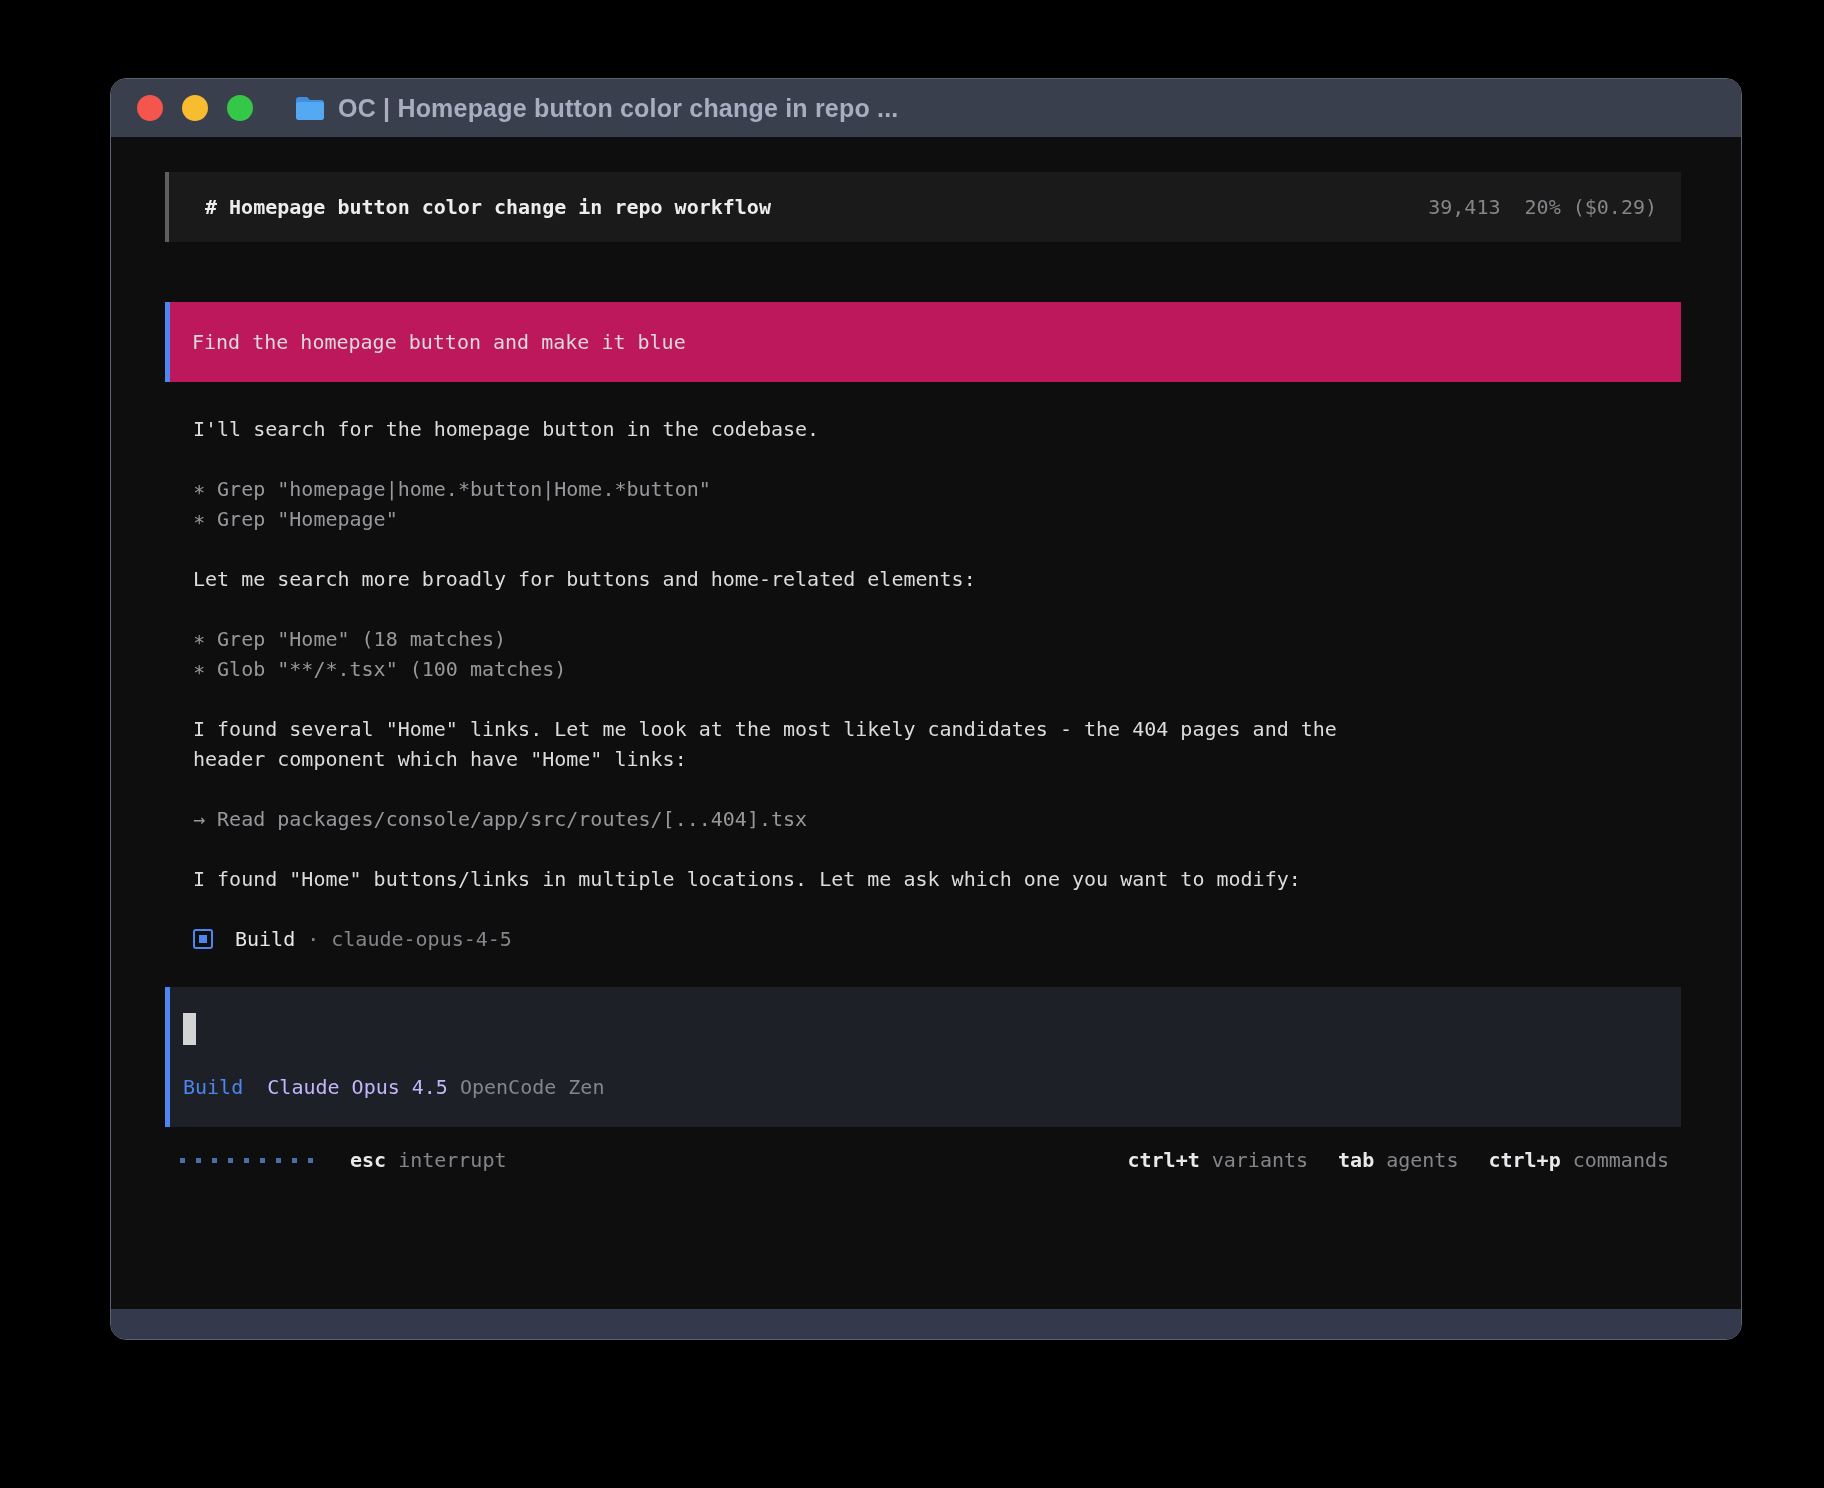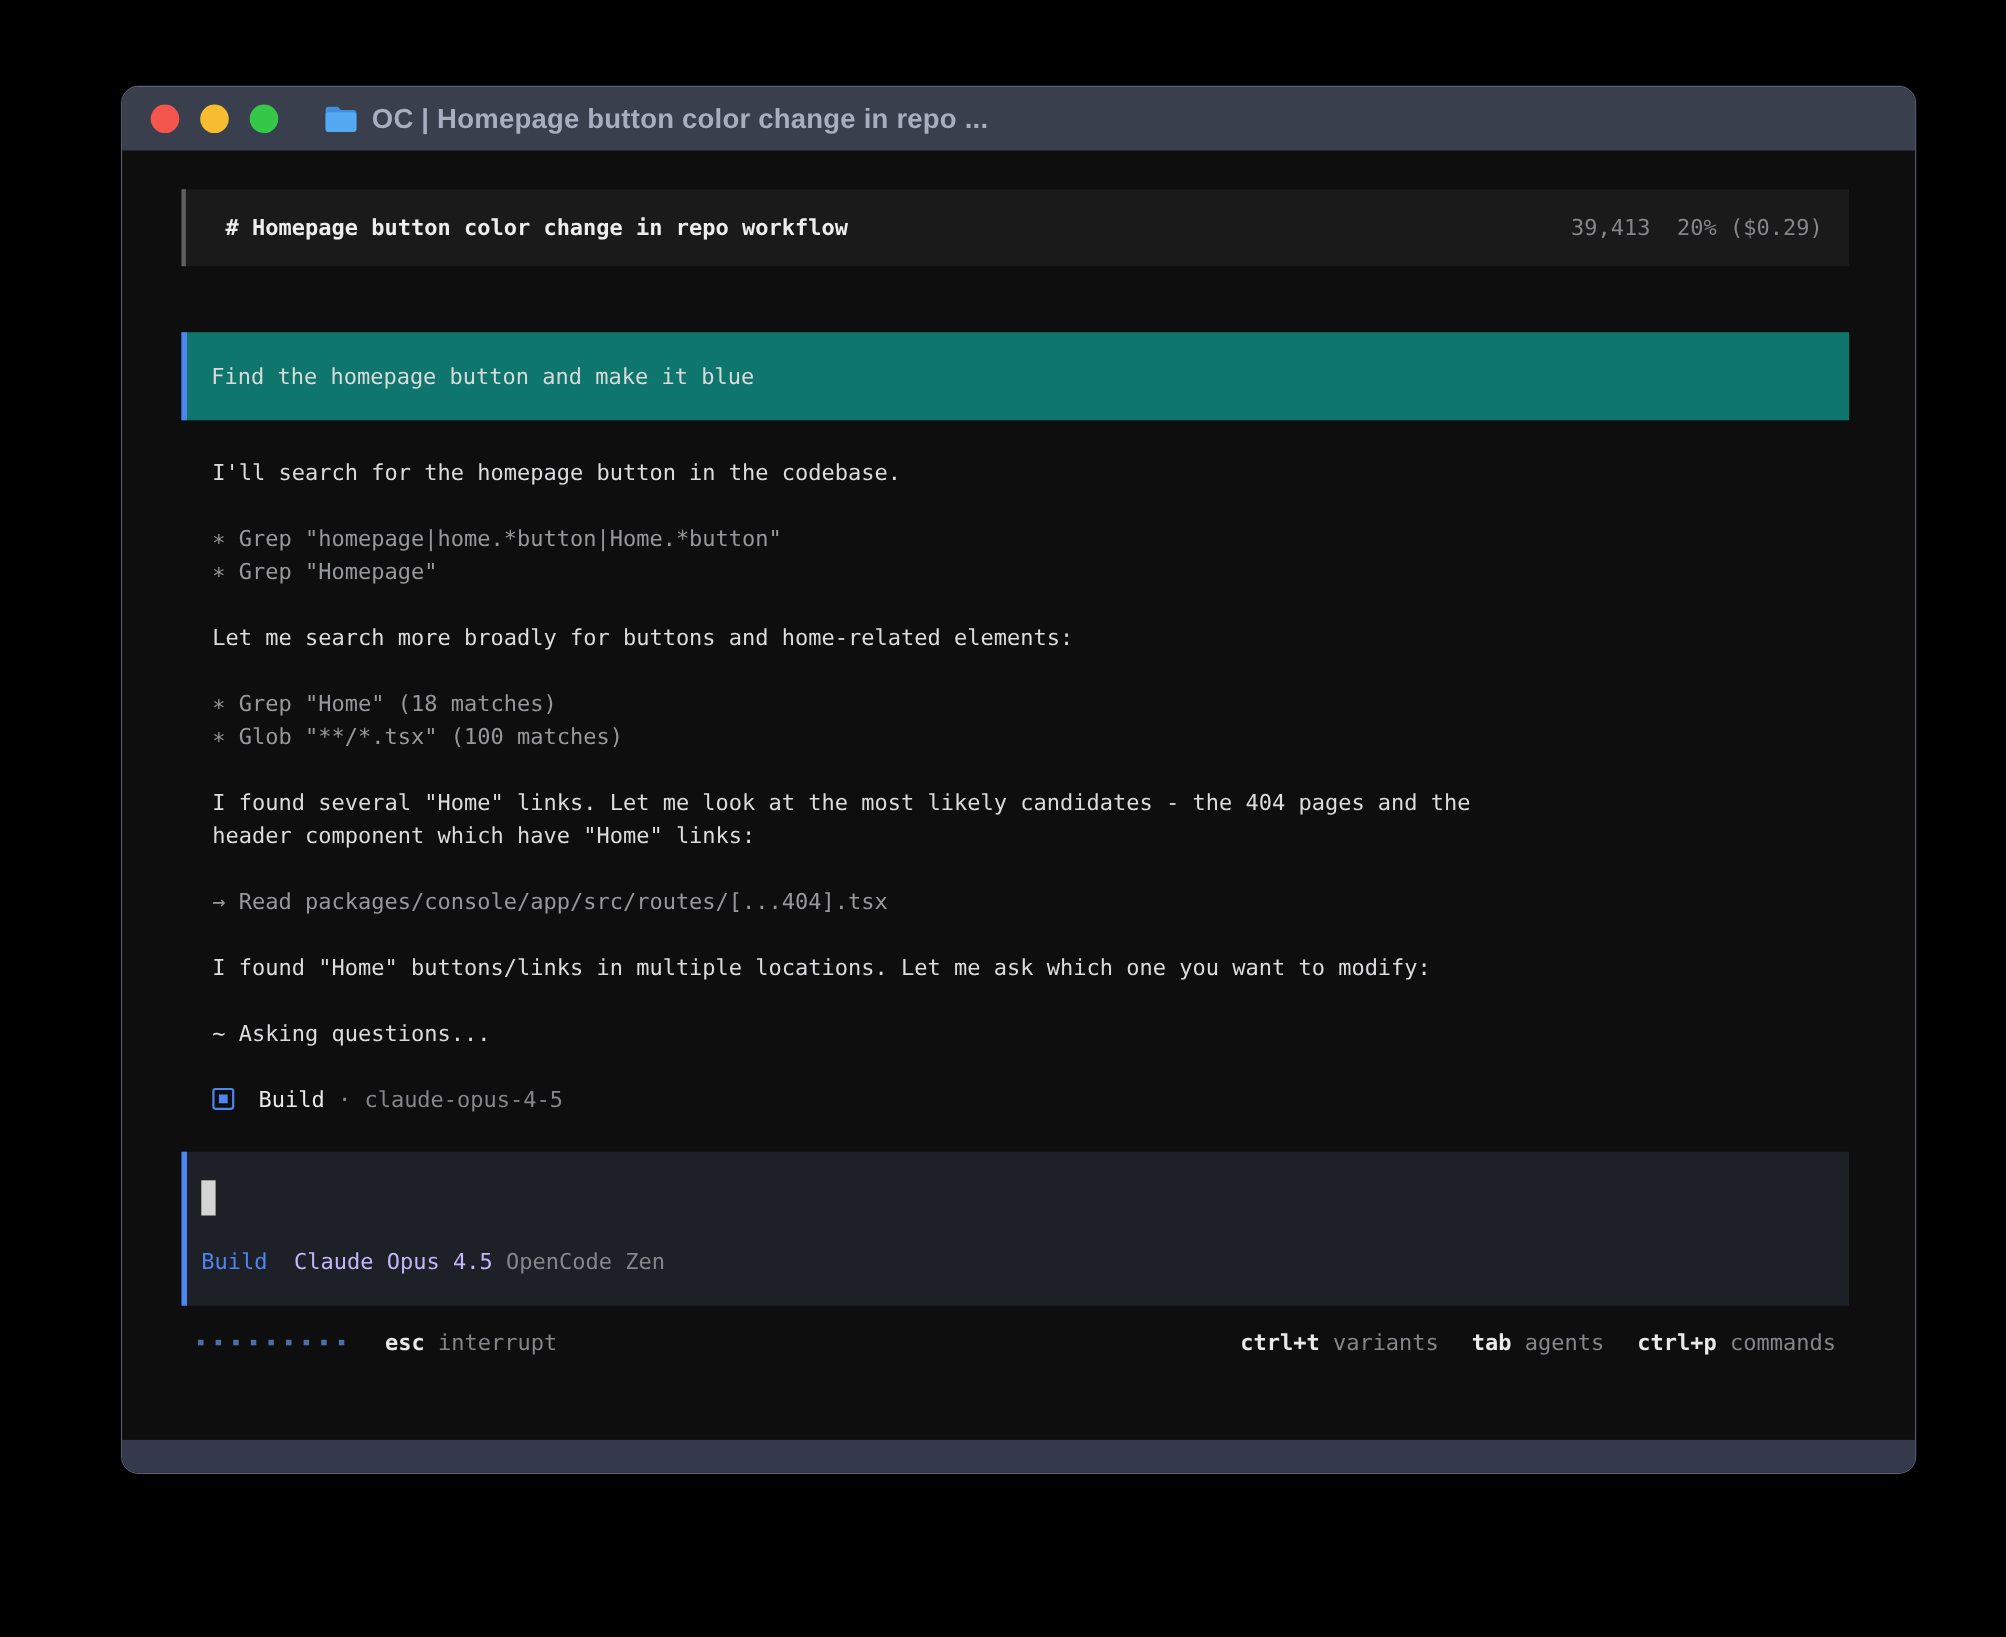--- a/index.html
+++ b/index.html
@@ -24,21 +24,21 @@
   
   .content { flex:1; padding:35px 60px 0 54px; display:flex; flex-direction:column;
              background:#0e0e0f; font-size:20px; line-height:30px; }
 
   .session-header { height:70px; background:#1a1a1b; border-left:4px solid #5f5f5f;
                     display:flex; align-items:center; justify-content:space-between;
                     padding:0 24px 0 36px; flex:none; }
   .session-title { color:#ededee; font-weight:700; font-size:20px; }
   .session-stats { color:#85868a; font-size:20px; display:flex; gap:2ch; }
 
-  .user-block { margin-top:60px; height:80px; background:#0f766e;
+  .user-block { margin-top:60px; height:80px; background:#be185d;
                 border-left:5px solid #4d86f0; display:flex; align-items:center;
                 padding-left:22px; color:#d9dadc; flex:none; }
 
   .chat { margin-top:32px; margin-left:28px; flex:none; }
   .chat .ln { height:30px; white-space:pre; }
   .t { color:#dcdcde; }
   .g { color:#97989b; }
   .gap { margin-top:30px; }
 
   .agent-line { display:flex; align-items:center; }
@@ -106,21 +106,20 @@
       <div class="ln t">I'll search for the homepage button in the codebase.</div>
       <div class="ln g gap">∗ Grep "homepage|home.*button|Home.*button"</div>
       <div class="ln g">∗ Grep "Homepage"</div>
       <div class="ln t gap">Let me search more broadly for buttons and home-related elements:</div>
       <div class="ln g gap">∗ Grep "Home" (18 matches)</div>
       <div class="ln g">∗ Glob "**/*.tsx" (100 matches)</div>
       <div class="ln t gap">I found several "Home" links. Let me look at the most likely candidates - the 404 pages and the</div>
       <div class="ln t">header component which have "Home" links:</div>
       <div class="ln g gap">→ Read packages/console/app/src/routes/[...404].tsx</div>
       <div class="ln t gap">I found "Home" buttons/links in multiple locations. Let me ask which one you want to modify:</div>
-      <div class="ln t gap">~ Asking questions...</div>
 
       <div class="ln agent-line gap">
         <span class="build-icon"><i></i></span>
         <span class="agent-name">Build</span>
         <span class="agent-dot">·</span>
         <span class="agent-model">claude-opus-4-5</span>
       </div>
     </div>
 
     <div class="input-block">

